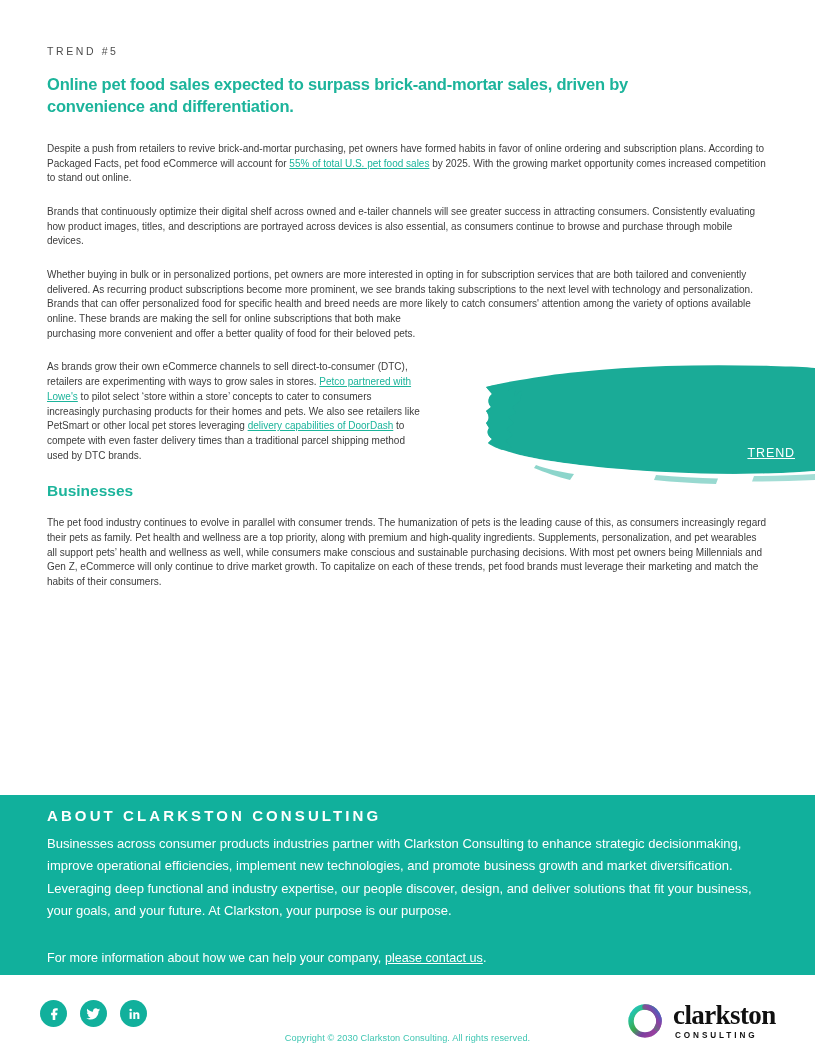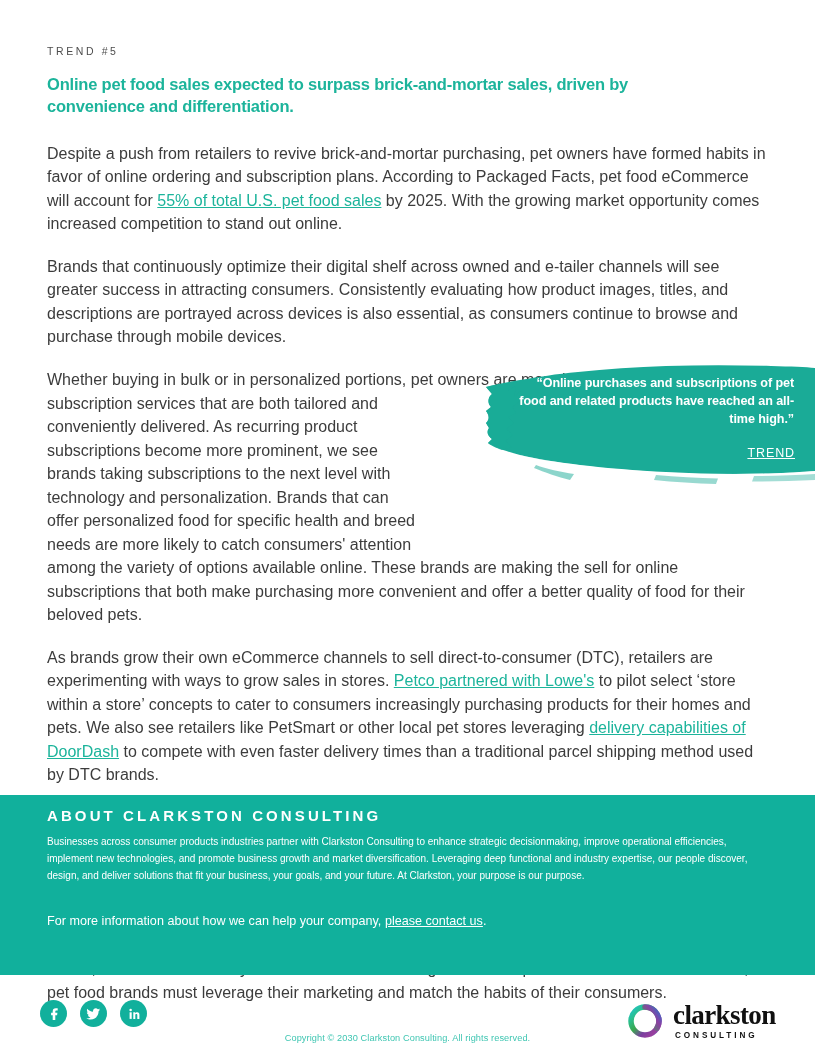--- a/index.html
+++ b/index.html
@@ -42,21 +42,21 @@
     font-size: 16.5px;
     line-height: 1.33;
     font-weight: bold;
     color: #1cb49b;
     margin: 0 0 24px 0;
     letter-spacing: -0.2px;
     max-width: 665px;
   }
 
   p.body {
-    font-size: 16px;
+    font-size: 10px;
     line-height: 1.47;
     color: #3c3c3c;
     margin: 0 0 19px 0;
   }
 
   a.inline-link {
     color: #1cb49b;
     text-decoration: underline;
   }
 
@@ -131,21 +131,21 @@
     width: 722px;
   }
   .about-title {
     font-size: 15px;
     font-weight: bold;
     letter-spacing: 3.1px;
     color: #ffffff;
     margin: 0 0 9px 0;
   }
   .about-body {
-    font-size: 10px;
+    font-size: 13px;
     line-height: 1.72;
     color: #ffffff;
     margin: 0;
   }
   .about-contact {
     font-size: 12.6px;
     line-height: 1.6;
     color: #ffffff;
     margin: 26px 0 0 0;
   }
@@ -242,21 +242,20 @@
 
   <div class="quote-box">
     <svg viewBox="0 0 329 132" preserveAspectRatio="none">
       <path d="M0,34 C10,31 22,29 34,27 C52,24 70,21 92,19 C120,16 150,14 180,13 C215,12 250,12 285,13 C305,13.5 320,14 329,15 L329,118 C316,119 300,120 282,120.5 C250,121.5 214,121 180,119 C150,117.5 120,115 94,112 C70,109 50,106 34,102 C20,98.5 8,94 2,90 L6,86 C2,83 0,79 3,75 L0,70 C4,66 3,62 0,58 L5,54 C1,50 2,44 6,41 Z" fill="#1aab97"></path>
       <path d="M0,34 C8,32 16,31 24,30 L22,38 L30,33 L28,44 L36,37 L34,48 L26,54 L30,60 L22,64 L28,70 L20,76 L27,82 L19,88 L26,94 L16,97 C10,95 4,92 2,90 L6,86 C2,83 0,79 3,75 L0,70 C4,66 3,62 0,58 L5,54 C1,50 2,44 6,41 Z" fill="#1aab97" opacity="0.85"></path>
       <path d="M34,102 C60,108 95,113 130,116 C165,119 205,121 240,121 C272,121 305,120 329,118 L329,126 C300,128 265,129 232,128 C196,127 160,124 128,120 C96,116 64,111 40,106 Z" fill="#ffffff" opacity="0.55"></path>
       <path d="M50,112 C60,116 75,119 88,121 L84,127 C72,124 58,119 48,115 Z" fill="#1aab97" opacity="0.5"></path>
       <path d="M170,122 C190,124 212,125 232,125.5 L230,131 C210,130.5 188,129 168,127 Z" fill="#1aab97" opacity="0.45"></path>
       <path d="M268,123 C288,123 310,122 329,121 L329,127 C308,128 286,128.5 266,128.5 Z" fill="#1aab97" opacity="0.4"></path>
     </svg>
-    <div class="quote-text">“Online purchases and subscriptions of pet food and related products have reached an all-time high.”</div>
     <a class="quote-source" href="#">TREND</a>
   </div>
 
   <div class="about-band">
     <div class="about-inner">
       <div class="about-title">ABOUT CLARKSTON CONSULTING</div>
       <p class="about-body">Businesses across consumer products industries partner with Clarkston Consulting to enhance strategic decisionmaking, improve operational efficiencies, implement new technologies, and promote business growth and market diversification. Leveraging deep functional and industry expertise, our people discover, design, and deliver solutions that fit your business, your goals, and your future. At Clarkston, your purpose is our purpose.</p>
       <p class="about-contact"><span>For more information about how we can help your company, </span><a href="#">please contact us</a><span>.</span></p>
     </div>
   </div>

